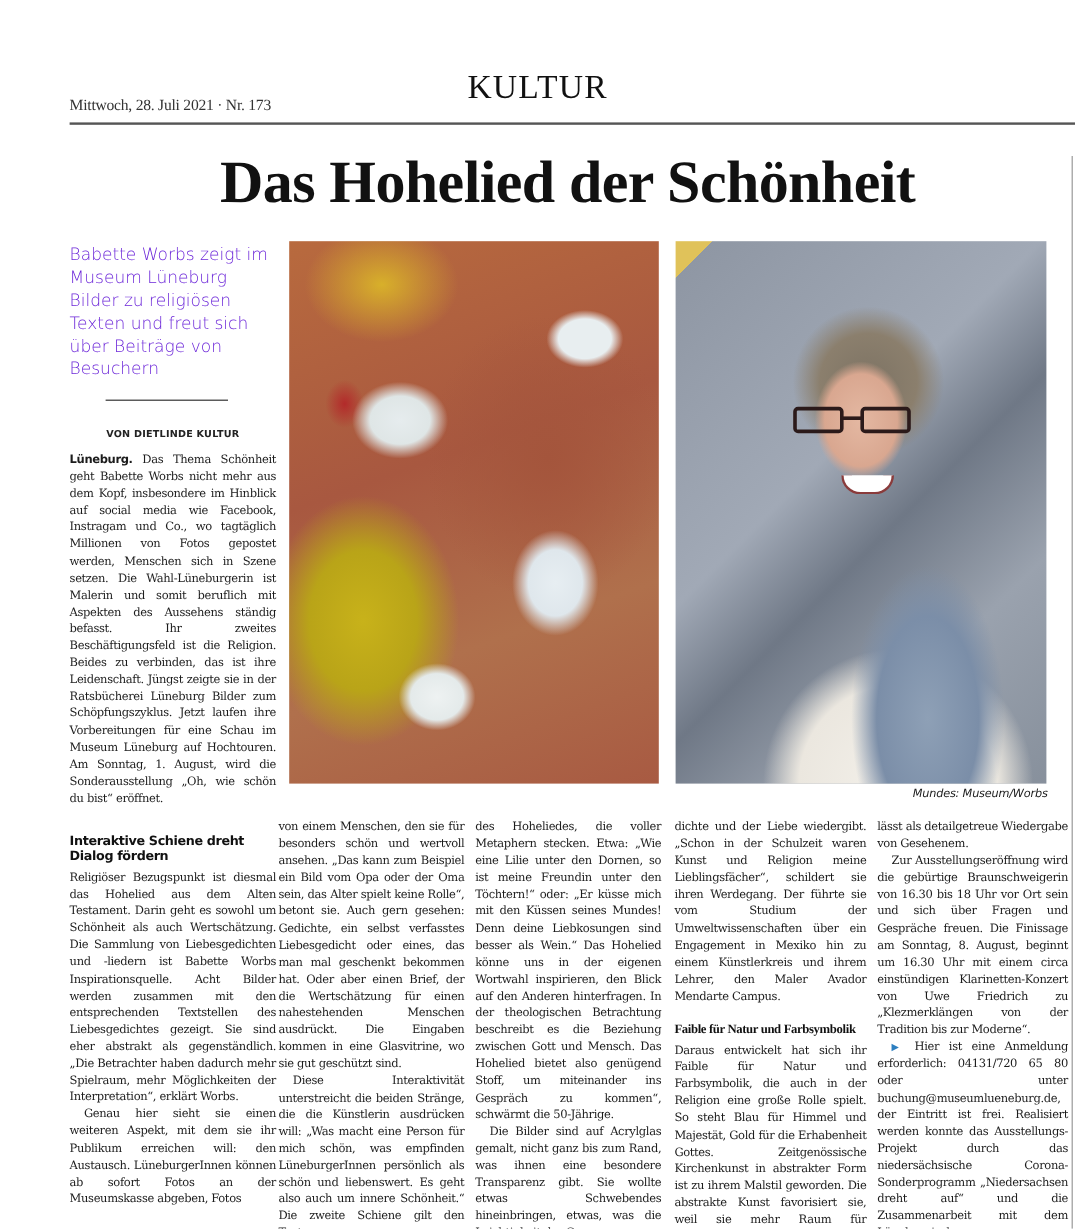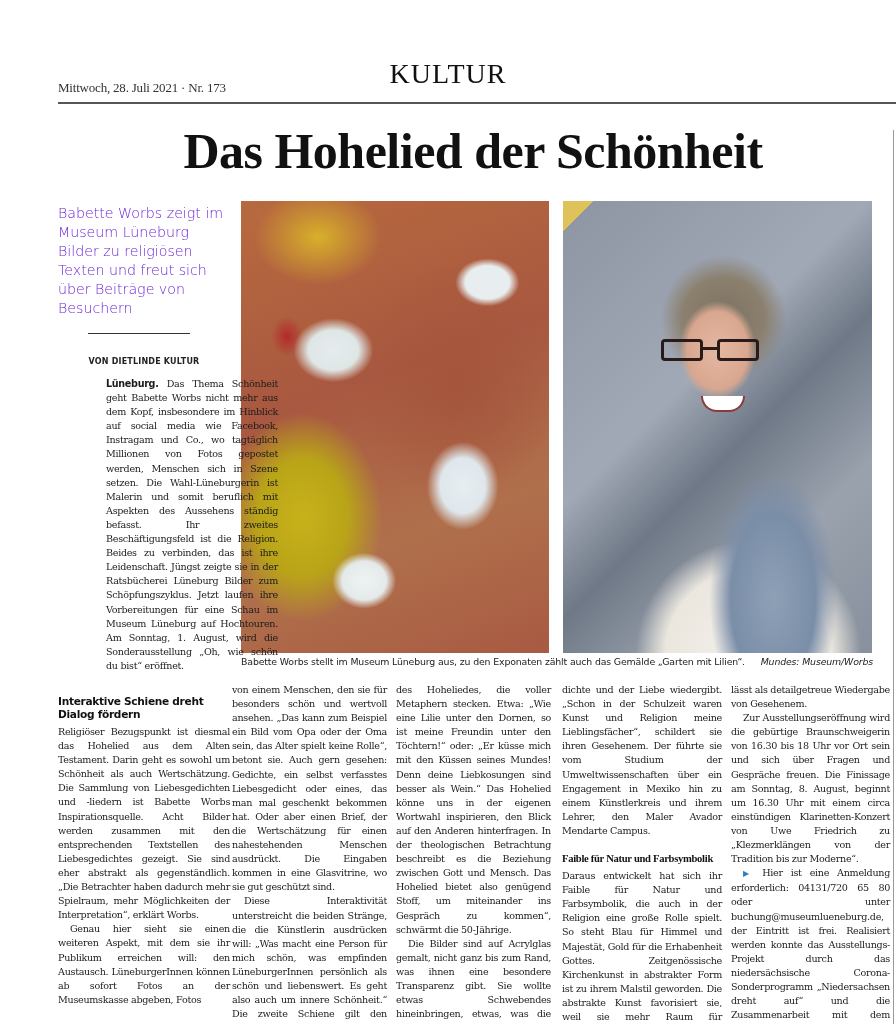--- a/index.html
+++ b/index.html
@@ -48,21 +48,21 @@
   .caption { position: absolute; left: 241px; top: 656px; width: 632px; font-family: "DejaVu Sans", sans-serif; font-size: 9.4px; color: #222; letter-spacing: -0.15px; white-space: nowrap; }
   .caption .credit { font-style: italic; position: absolute; right: 0; top: 0; }
 
   .col { position: absolute; font-family: "DejaVu Serif", serif; font-size: 9.6px; line-height: 14.1px; color: #1c1c1c; text-align: justify; hyphens: manual; letter-spacing: -0.3px; }
   .col p { margin: 0; }
   .col p.indent { text-indent: 12px; }
   .col .place { font-family: "DejaVu Sans", sans-serif; font-weight: bold; letter-spacing: -0.3px; }
   .col h3 { margin: 0 0 4px 0; font-family: "DejaVu Sans", sans-serif; font-weight: bold; font-size: 10.6px; line-height: 13px; letter-spacing: -0.3px; text-align: left; color: #111; }
   .col .arrow { color: #2d7fc0; font-size: 8px; }
 
-  .c1 { left: 58px; top: 377px; width: 172px; margin-left: 48px; }
+  .c1 { left: 58px; top: 377px; width: 172px; }
   .c1b { left: 58px; top: 695px; width: 172px; }
   .c2 { left: 232px; top: 683px; width: 155px; }
   .c3 { left: 396px; top: 683px; width: 155px; }
   .c4 { left: 562px; top: 683px; width: 160px; }
   .c5 { left: 731px; top: 683px; width: 159px; }
 </style>
 </head>
 <body>
 
 <div class="page">
@@ -81,21 +81,20 @@
   <div class="photo portrait">
     <div class="glasses">
       <div class="lens l"></div>
         <div class="bridge"></div>
         <div class="lens r"></div>
     </div>
     <div class="smile"></div>
   </div>
 
   <div class="caption">
-    <span>Babette Worbs stellt im Museum Lüneburg aus, zu den Exponaten zählt auch das Gemälde „Garten mit Lilien“.</span>
     <span class="credit">Mundes: Museum/Worbs</span>
   </div>
 
   <div class="col c1">
     <p><span class="place">Lüneburg.</span><span> Das Thema Schönheit geht Babette Worbs nicht mehr aus dem Kopf, insbesondere im Hinblick auf social media wie Facebook, Instragam und Co., wo tagtäglich Millionen von Fotos gepostet werden, Menschen sich in Szene setzen. Die Wahl-Lüneburgerin ist Malerin und somit beruflich mit Aspekten des Aussehens ständig befasst. Ihr zweites Beschäftigungsfeld ist die Religion. Beides zu verbinden, das ist ihre Leidenschaft. Jüngst zeigte sie in der Ratsbücherei Lüneburg Bilder zum Schöpfungszyklus. Jetzt laufen ihre Vorbereitungen für eine Schau im Museum Lüneburg auf Hochtouren. Am Sonntag, 1. August, wird die Sonderausstellung „Oh, wie schön du bist“ eröffnet.</span></p>
   </div>
 
   <div class="col c1b">
     <h3>Interaktive Schiene dreht Dialog fördern</h3>
     <p>Religiöser Bezugspunkt ist diesmal das Hohelied aus dem Alten Testament. Darin geht es sowohl um Schönheit als auch Wertschätzung. Die Sammlung von Liebesgedichten und -liedern ist Babette Worbs Inspirationsquelle. Acht Bilder werden zusammen mit den entsprechenden Textstellen des Liebesgedichtes gezeigt. Sie sind eher abstrakt als gegenständlich. „Die Betrachter haben dadurch mehr Spielraum, mehr Möglichkeiten der Interpretation“, erklärt Worbs.</p>
@@ -106,21 +105,21 @@
     <p>von einem Menschen, den sie für besonders schön und wertvoll ansehen. „Das kann zum Beispiel ein Bild vom Opa oder der Oma sein, das Alter spielt keine Rolle“, betont sie. Auch gern gesehen: Gedichte, ein selbst verfasstes Liebesgedicht oder eines, das man mal geschenkt bekommen hat. Oder aber einen Brief, der die Wertschätzung für einen nahestehenden Menschen ausdrückt. Die Eingaben kommen in eine Glasvitrine, wo sie gut geschützt sind.</p>
     <p class="indent">Diese Interaktivität unterstreicht die beiden Stränge, die die Künstlerin ausdrücken will: „Was macht eine Person für mich schön, was empfinden LüneburgerInnen persönlich als schön und liebenswert. Es geht also auch um innere Schönheit.“ Die zweite Schiene gilt den Texten</p>
   </div>
 
   <div class="col c3">
     <p>des Hoheliedes, die voller Metaphern stecken. Etwa: „Wie eine Lilie unter den Dornen, so ist meine Freundin unter den Töchtern!“ oder: „Er küsse mich mit den Küssen seines Mundes! Denn deine Liebkosungen sind besser als Wein.“ Das Hohelied könne uns in der eigenen Wortwahl inspirieren, den Blick auf den Anderen hinterfragen. In der theologischen Betrachtung beschreibt es die Beziehung zwischen Gott und Mensch. Das Hohelied bietet also genügend Stoff, um miteinander ins Gespräch zu kommen“, schwärmt die 50-Jährige.</p>
     <p class="indent">Die Bilder sind auf Acrylglas gemalt, nicht ganz bis zum Rand, was ihnen eine besondere Transparenz gibt. Sie wollte etwas Schwebendes hineinbringen, etwas, was die Leichtigkeit der Ge-</p>
   </div>
 
   <div class="col c4">
-    <p>dichte und der Liebe wiedergibt. „Schon in der Schulzeit waren Kunst und Religion meine Lieblingsfächer“, schildert sie ihren Gesehenem. Der führte sie vom Studium der Umweltwissenschaften über ein Engagement in Mexiko hin zu einem Künstlerkreis und ihrem Lehrer, den Maler Avador Mendarte Campus.</p>
+    <p>dichte und der Liebe wiedergibt. „Schon in der Schulzeit waren Kunst und Religion meine Lieblingsfächer“, schildert sie ihren Werdegang. Der führte sie vom Studium der Umweltwissenschaften über ein Engagement in Mexiko hin zu einem Künstlerkreis und ihrem Lehrer, den Maler Avador Mendarte Campus.</p>
     <h3 style="margin-top:14px;font-family:Liberation Serif, serif;">Faible für Natur und Farbsymbolik</h3>
     <p>Daraus entwickelt hat sich ihr Faible für Natur und Farbsymbolik, die auch in der Religion eine große Rolle spielt. So steht Blau für Himmel und Majestät, Gold für die Erhabenheit Gottes. Zeitgenössische Kirchenkunst in abstrakter Form ist zu ihrem Malstil geworden. Die abstrakte Kunst favorisiert sie, weil sie mehr Raum für Denkimpulse</p>
   </div>
 
   <div class="col c5">
     <p>lässt als detailgetreue Wiedergabe von Gesehenem.</p>
     <p class="indent">Zur Ausstellungseröffnung wird die gebürtige Braunschweigerin von 16.30 bis 18 Uhr vor Ort sein und sich über Fragen und Gespräche freuen. Die Finissage am Sonntag, 8. August, beginnt um 16.30 Uhr mit einem circa einstündigen Klarinetten-Konzert von Uwe Friedrich zu „Klezmerklängen von der Tradition bis zur Moderne“.</p>
     <p class="indent"><span class="arrow">▶</span> <span>Hier ist eine Anmeldung erforderlich: 04131/720 65 80 oder unter buchung@museumlueneburg.de, der Eintritt ist frei. Realisiert werden konnte das Ausstellungs-Projekt durch das niedersächsische Corona-Sonderprogramm „Niedersachsen dreht auf“ und die Zusammenarbeit mit dem Lüneburgischen Landschaftsverband.</span></p>
   </div>
 </div>

